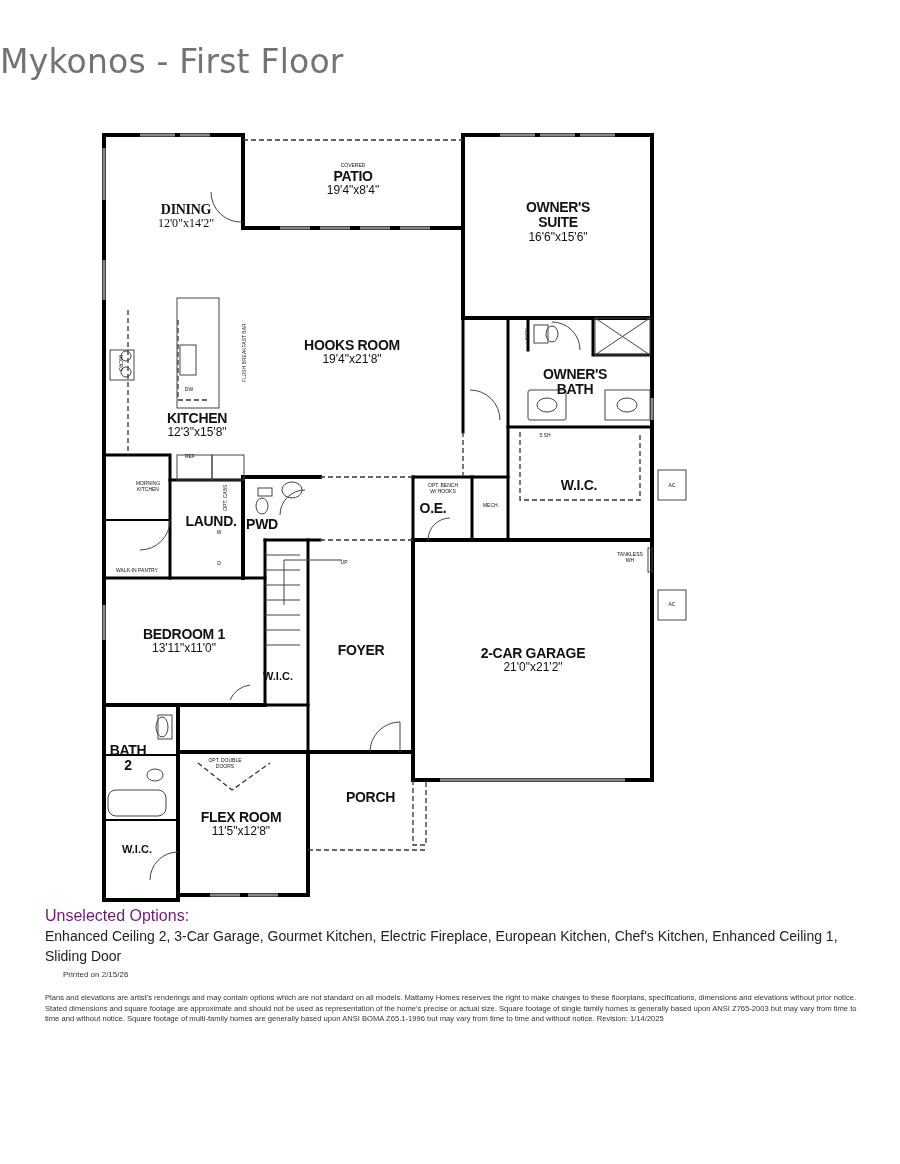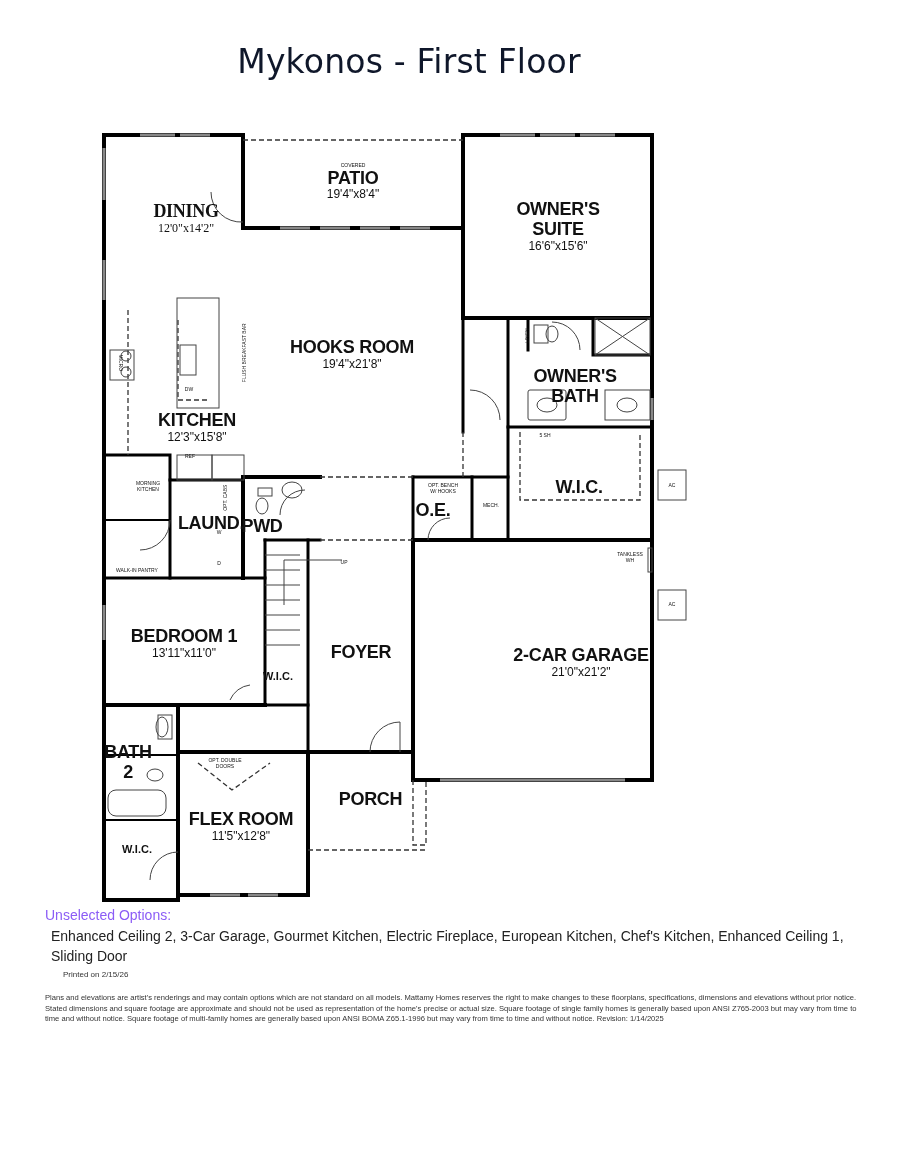--- a/index.html
+++ b/index.html
@@ -1,24 +1,24 @@
 <!DOCTYPE html>
 <html><head>
 <meta charset="utf-8">
 <style>
   html, body { margin:0; padding:0; background:#fff; }
   body { width:900px; height:1164px; position:relative; overflow:hidden; font-family:"Liberation Sans", sans-serif; }
-  .title { position:absolute; left:0; width:818px; top:42px; text-align:center; font-size:33px; color:#0f172a; font-family:"DejaVu Sans", sans-serif; letter-spacing:0.2px; }
+  .title { position:absolute; left:0; width:818px; top:42px; font-size:33px; color:#737373; font-family:"DejaVu Sans", sans-serif; letter-spacing:0.2px; }
   svg.plan { position:absolute; left:0; top:0; }
   .lbl { position:absolute; text-align:center; font-family:"Liberation Sans", sans-serif; color:#111; transform:translateX(-50%); white-space:nowrap; line-height:1.1; }
-  .rn { font-weight:bold; font-size:18px; font-stretch:condensed; letter-spacing:-0.3px; }
+  .rn { font-weight:bold; font-size:14px; font-stretch:condensed; letter-spacing:-0.3px; }
   .rd { font-size:12px; }
   .xs { font-size:5px; }
-  .opt-h { position:absolute; left:45px; top:907px; font-size:14px; color:#8b5cf6; }
-  .opt-b { position:absolute; left:51px; top:926px; width:800px; font-size:14px; color:#222; line-height:20px; }
+  .opt-h { position:absolute; left:45px; top:907px; font-size:16px; color:#701a75; }
+  .opt-b { position:absolute; left:45px; top:926px; width:800px; font-size:14px; color:#222; line-height:20px; }
   .printed { position:absolute; left:45px; top:970px; font-size:8px; color:#333;margin-left:18px; }
   .disc { position:absolute; left:45px; top:993px; width:815px; font-size:7.6px; color:#333; line-height:10.5px; }
 </style>
 </head>
 <body>
 
 <div class="title">Mykonos - First Floor</div>
 
 <svg class="plan" width="900" height="1164" viewBox="0 0 900 1164">
   <g fill="none" stroke="#000" stroke-width="4" stroke-linecap="square">
@@ -174,21 +174,21 @@
 </div>
 <div class="lbl rn" style="left:579px;top:478px;">W.I.C.</div>
 <div class="lbl rn" style="left:198px;top:514px;padding-left:26px;">LAUND.</div>
 <div class="lbl rn" style="left:262px;top:517px;">PWD</div>
 <div class="lbl rn" style="left:433px;top:501px;">O.E.</div>
 <div class="lbl" style="left:184px;top:627px;">
   <div class="rn">BEDROOM 1</div>
   <div class="rd">13'11"x11'0"</div>
 </div>
 <div class="lbl rn" style="left:361px;top:643px;">FOYER</div>
-<div class="lbl" style="left:533px;top:646px;margin-left:48px;">
+<div class="lbl" style="left:533px;top:646px;">
   <div class="rn">2-CAR GARAGE</div>
   <div class="rd">21'0"x21'2"</div>
 </div>
 <div class="lbl" style="left:278px;top:670px;font-size:11px;font-weight:bold;">W.I.C.</div>
 <div class="lbl" style="left:128px;top:743px;">
   <div class="rn">BATH</div>
   <div class="rn">2</div>
 </div>
 <div class="lbl" style="left:241px;top:810px;">
   <div class="rn">FLEX ROOM</div>

